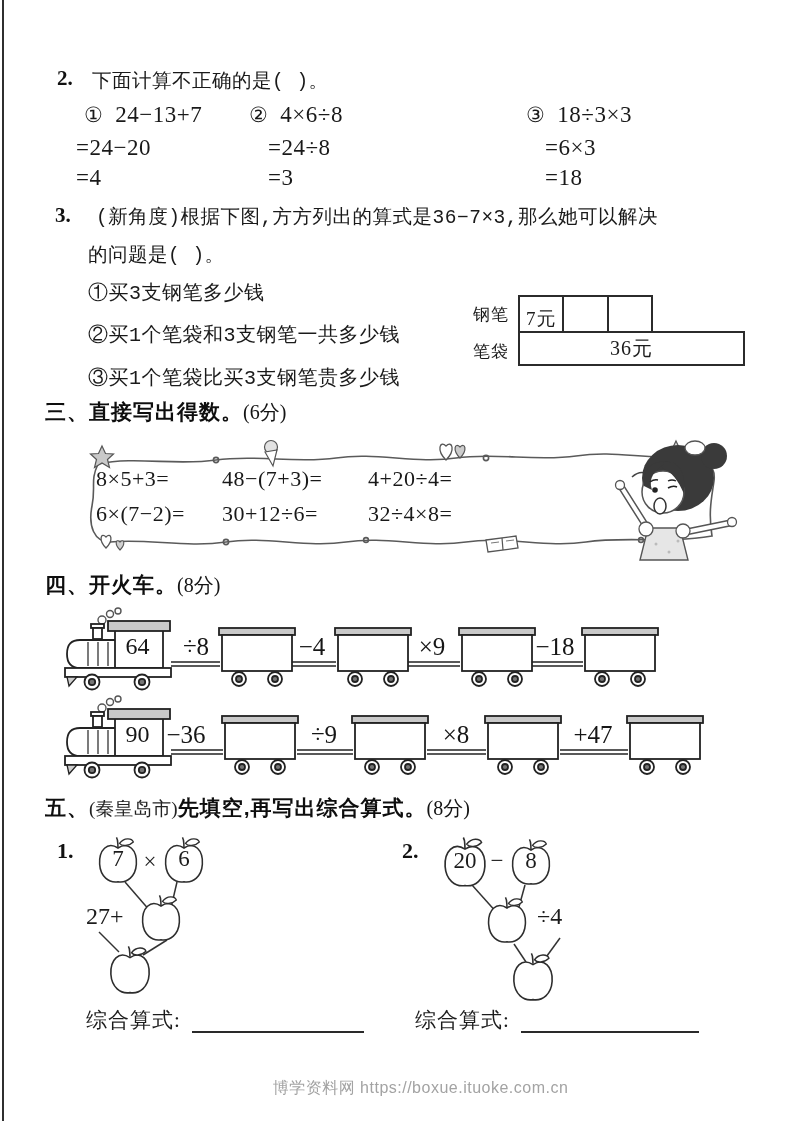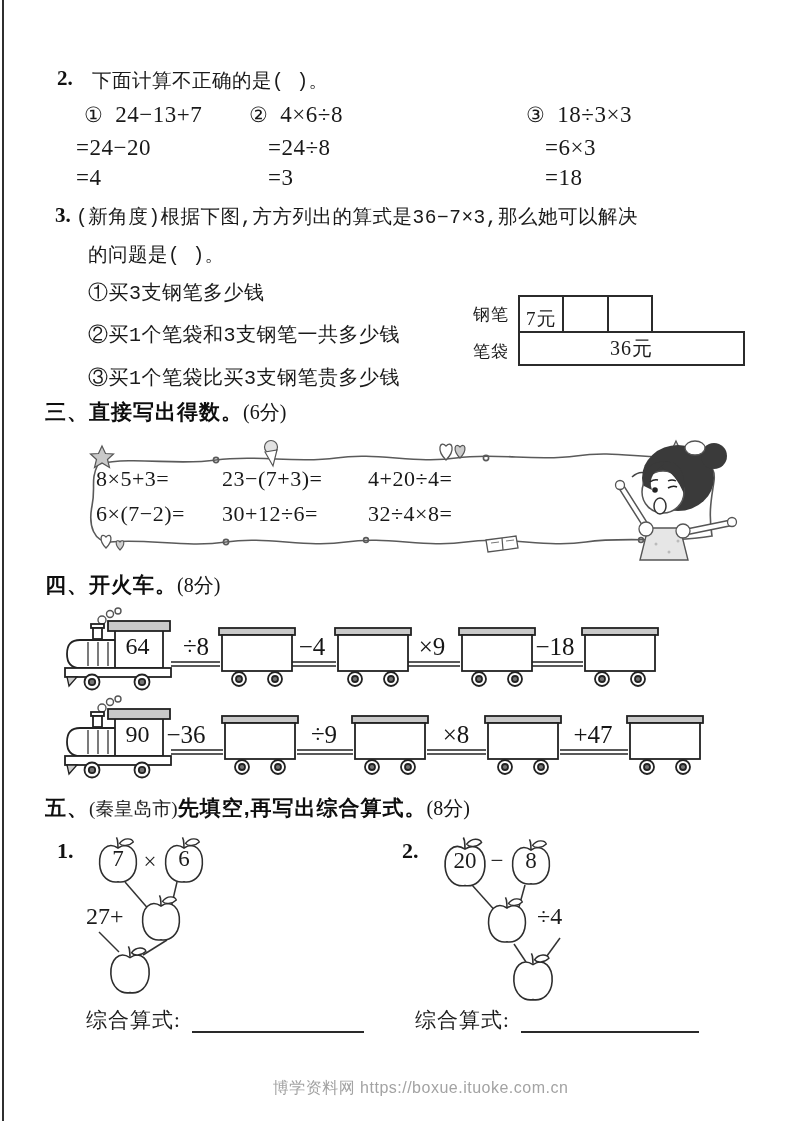--- a/index.html
+++ b/index.html
@@ -51,21 +51,21 @@
   <div class="abs math" style="left:268px;top:135px;">=24÷8</div>
   <div class="abs math" style="left:268px;top:165px;">=3</div>
 
   <div class="abs math" style="left:526px;top:102px;">
     <span class="marker">③</span><span>18÷3×3</span>
   </div>
   <div class="abs math" style="left:545px;top:135px;">=6×3</div>
   <div class="abs math" style="left:545px;top:165px;">=18</div>
 
   <div class="abs num-bold" style="left:55px;top:203px;">3.</div>
-  <div class="abs kai" style="left:76px;top:203px;">(新角度)根据下图,方方列出的算式是36−7×3,那么她可以解决</div>
+  <div class="abs kai" style="left:96px;top:203px;">(新角度)根据下图,方方列出的算式是36−7×3,那么她可以解决</div>
   <div class="abs kai" style="left:88px;top:241px;">的问题是(      )。</div>
   <div class="abs kai" style="left:88px;top:279px;font-size:20px;">①买3支钢笔多少钱</div>
   <div class="abs kai" style="left:88px;top:321px;font-size:20px;">②买1个笔袋和3支钢笔一共多少钱</div>
   <div class="abs kai" style="left:88px;top:364px;font-size:20px;">③买1个笔袋比买3支钢笔贵多少钱</div>
 
   <div class="abs bar-label" style="left:473px;top:303px;">钢笔</div>
   <div class="abs bar" style="left:518px;top:295px;width:135px;height:47px;">
     <div class="cellrow">
       <div class="cell">
           <span class="cell-txt">7元</span>
@@ -137,21 +137,21 @@
       <path d="M582,92 L614,92 L622,124 L574,124 Z" fill="#e6e6e6" stroke="#555" stroke-width="1.4"></path>
       <circle cx="580" cy="93" r="7" fill="#ffffff" stroke="#555" stroke-width="1.3"></circle>
       <circle cx="617" cy="95" r="7" fill="#ffffff" stroke="#555" stroke-width="1.3"></circle>
       <circle cx="590" cy="108" r="1.5" fill="#bbb"></circle>
       <circle cx="603" cy="116" r="1.5" fill="#bbb"></circle>
       <circle cx="612" cy="105" r="1.5" fill="#bbb"></circle>
     </g>
   </svg>
 
   <div class="abs math-sm" style="left:96px;top:466px;">8×5+3=</div>
-  <div class="abs math-sm" style="left:222px;top:466px;">23−(7+3)=</div>
+  <div class="abs math-sm" style="left:222px;top:466px;">48−(7+3)=</div>
   <div class="abs math-sm" style="left:368px;top:466px;">4+20÷4=</div>
   <div class="abs math-sm" style="left:96px;top:501px;">6×(7−2)=</div>
   <div class="abs math-sm" style="left:222px;top:501px;">30+12÷6=</div>
   <div class="abs math-sm" style="left:368px;top:501px;">32÷4×8=</div>
 
   <div class="abs heading" style="left:45px;top:571px;">
     <span class="hd-bold">四、开火车。</span><span class="hd-pts">(8分)</span>
   </div>
 
   <svg class="abs" style="left:60px;top:606px;" width="700" height="90" viewBox="0 0 700 90">

